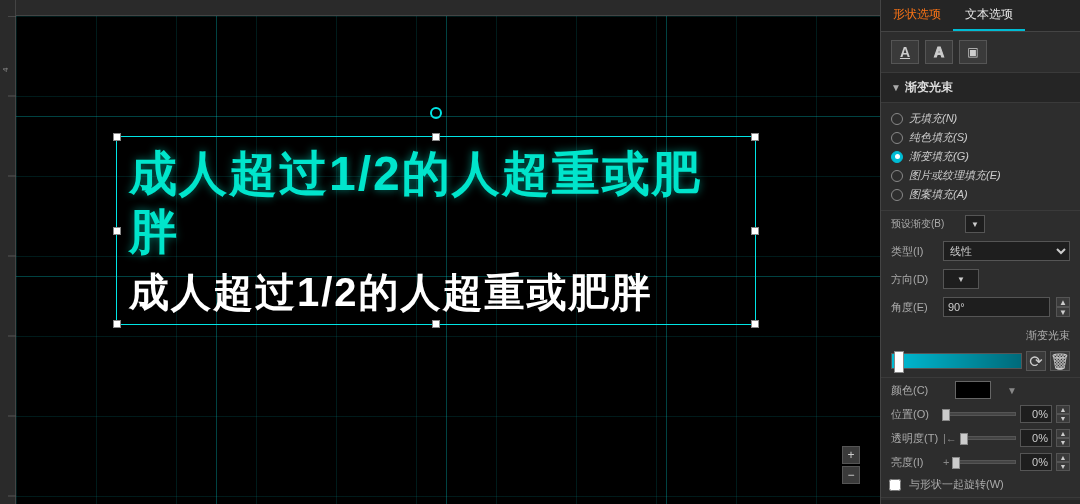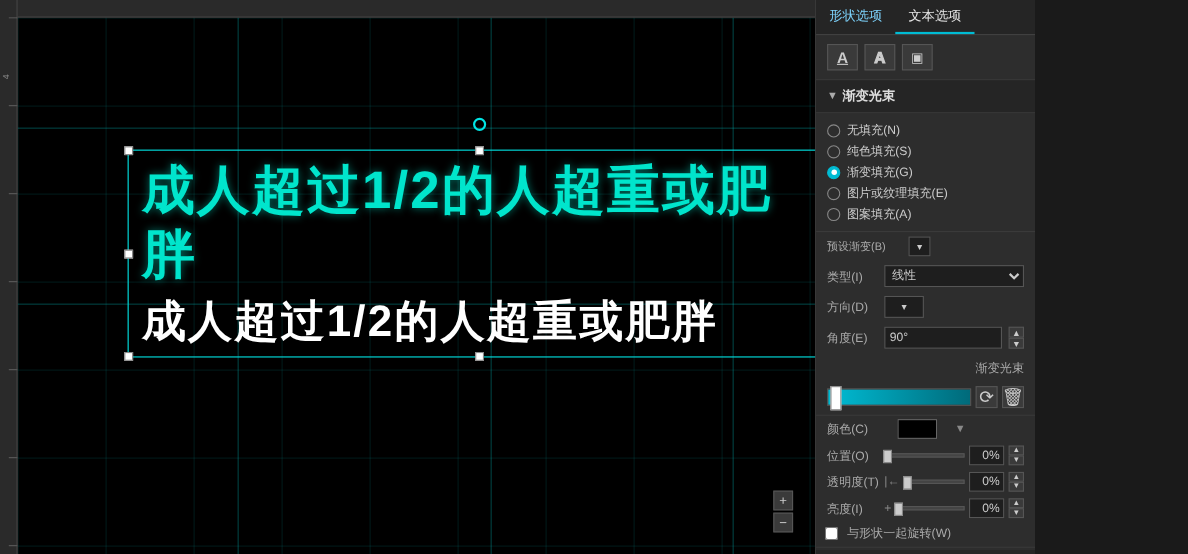--- a/index.html
+++ b/index.html
@@ -7,21 +7,21 @@
       width: 1080px;
       height: 504px;
       overflow: hidden;
       font-family: 'Microsoft YaHei', Arial, sans-serif;
       background: #1a1a1a;
       display: flex;
     }
 
     
     .canvas-area {
-      width: 741px;
+      width: 880px;
       height: 504px;
       background: #111;
       position: relative;
       overflow: hidden;
     }
 
     
     .ruler-top {
       position: absolute;
       top: 0;
@@ -171,21 +171,21 @@
     
     .panel-tabs {
       display: flex;
       border-bottom: 1px solid #444;
       background: #252525;
     }
 
     .panel-tab {
       padding: 6px 12px;
       font-size: 12px;
-      color: #7dd3fc;
+      color: #f97316;
       cursor: pointer;
       border-bottom: 2px solid transparent;
     }
 
     .panel-tab.active {
       color: #e5e5e5;
       border-bottom: 2px solid #00bcd4;
     }
 
     
@@ -265,20 +265,21 @@
     .radio-inner {
       width: 5px;
       height: 5px;
       border-radius: 50%;
       background: #fff;
     }
 
     .radio-label {
       font-size: 11px;
       color: #ccc;
+      font-style: italic;
     }
 
     
     .prop-row {
       display: flex;
       align-items: center;
       padding: 4px 10px;
       gap: 4px;
     }
 

